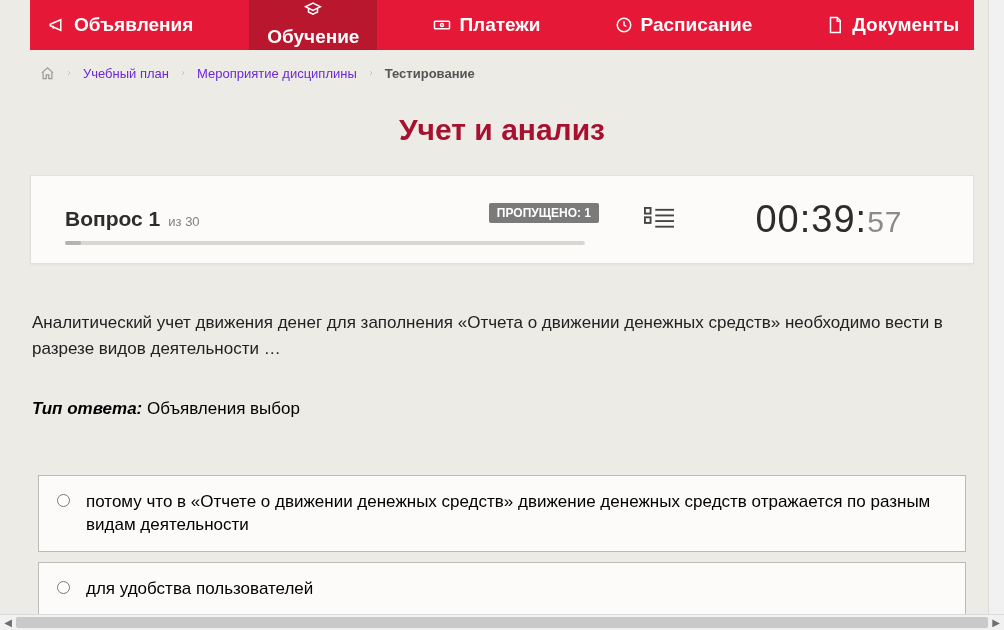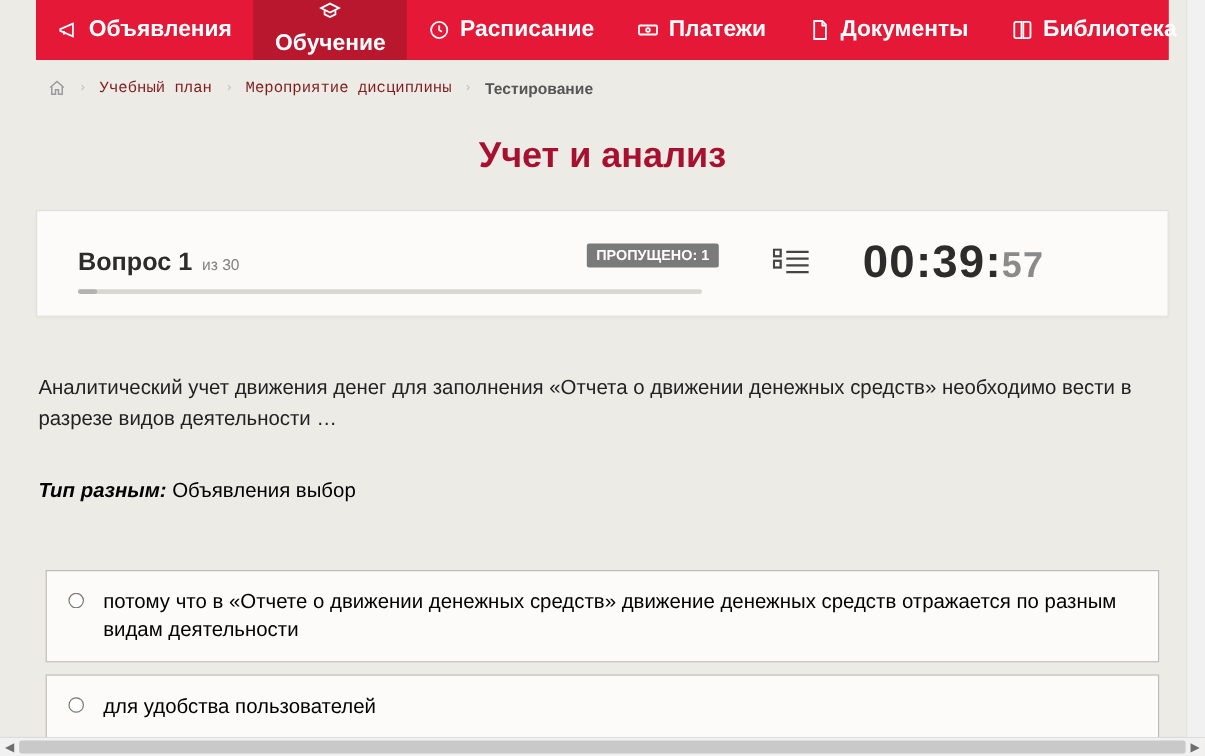--- a/index.html
+++ b/index.html
@@ -19,20 +19,21 @@
   .page {
     padding: 0 30px 40px 30px;
     min-width: 970px;
   }
   .navbar {
     background: #e51937;
     display: flex;
     height: 50px;
     margin: 0 0 8px 0;
     align-items: stretch;
+    gap: 38px;
   }
   .nav-item {
     display: flex;
     align-items: center;
     gap: 8px;
     padding: 0 18px;
     color: #fff;
     font-size: 19px;
     font-weight: 600;
     cursor: pointer;
@@ -46,21 +47,21 @@
   .breadcrumb {
     display: flex;
     align-items: center;
     gap: 10px;
     padding: 8px 10px 14px 10px;
     color: #9a9a9a;
     font-size: 13px;
   }
   .bc-sep { color: #c5c5c5; }
   .bc-home { width: 15px; height: 15px; }
-  .bc-link { color: #7f1d1d; cursor: pointer; font-family: Liberation Mono, monospace; }
+  .bc-link { color: #6d28d9; cursor: pointer; }
   .bc-current { color: #555; font-weight: bold; }
   .page-title {
     text-align: center;
     color: #a7102e;
     font-size: 30px;
     font-weight: 700;
     margin: 18px 0 28px 0;
   }
   .status-card {
     background: #fcfbf9;
@@ -97,25 +98,25 @@
   .progress-fill { height: 100%; width: 3%; background: #b3b3b3; border-radius: 2px; }
   .status-mid {
     width: 120px;
     display: flex;
     justify-content: center;
     padding: 0 40px;
   }
   .list-icon { width: 30px; height: 26px; cursor: pointer; }
   .status-right {
     width: 220px;
-    text-align: left;
+    text-align: center;
     font-size: 38px;
     color: #2c2c2c;
     letter-spacing: 1px;
-    font-weight: 700;
+    font-weight: 400;
   }
   .timer-sub { color: #8a8a8a; font-size: 30px; }
   .question-block { padding: 0 2px; }
   .q-label { font-style: italic; font-weight: 700; font-size: 17px; margin-bottom: 8px; }
   .q-text { font-size: 17px; line-height: 1.55; color: #222; margin-bottom: 36px; }
   .a-type-row { font-size: 17px; margin-bottom: 56px; }
   .a-type-label { font-style: italic; font-weight: 700; }
   .answers { padding: 0 6px; }
   .answer-opt {
     border: 1px solid #bdbbb5;
@@ -182,34 +183,34 @@
         <svg viewBox="0 0 24 24" fill="none" stroke="#fff" stroke-width="2">
               <path d="M2 9l10-5 10 5-10 5-10-5z"></path>
               <path d="M6 11v5l6 3 6-3v-5"></path>
             </svg>
       </span>
       <span>Обучение</span>
     </div>
     <div class="nav-item">
       <span class="nav-icon">
         <svg viewBox="0 0 24 24" fill="none" stroke="#fff" stroke-width="2">
+              <rect x="2" y="7" width="20" height="10" rx="1"></rect>
+              <circle cx="12" cy="12" r="2"></circle>
+            </svg>
+      </span>
+      <span>Платежи</span>
+    </div>
+    <div class="nav-item">
+      <span class="nav-icon">
+        <svg viewBox="0 0 24 24" fill="none" stroke="#fff" stroke-width="2">
               <circle cx="12" cy="12" r="9"></circle>
               <path d="M12 7v5l3 2"></path>
             </svg>
       </span>
       <span>Расписание</span>
-    </div>
-    <div class="nav-item">
-      <span class="nav-icon">
-        <svg viewBox="0 0 24 24" fill="none" stroke="#fff" stroke-width="2">
-              <rect x="2" y="7" width="20" height="10" rx="1"></rect>
-              <circle cx="12" cy="12" r="2"></circle>
-            </svg>
-      </span>
-      <span>Платежи</span>
     </div>
     <div class="nav-item">
       <span class="nav-icon">
         <svg viewBox="0 0 24 24" fill="none" stroke="#fff" stroke-width="2">
               <path d="M6 2h9l4 4v16H6z"></path>
               <path d="M15 2v5h4"></path>
             </svg>
       </span>
       <span>Документы</span>
     </div>
@@ -285,21 +286,21 @@
     </div>
     <div class="status-right">
       <span>00:39:</span><span class="timer-sub">57</span>
     </div>
   </div>
 
   <div class="question-block">
     <div class="q-text">Аналитический учет движения денег для заполнения «Отчета о движении денежных средств» необходимо вести в разрезе видов деятельности …</div>
 
     <div class="a-type-row">
-      <span class="a-type-label">Тип разным:</span>
+      <span class="a-type-label">Тип ответа:</span>
       <span>Объявления выбор</span>
     </div>
 
     <div class="answers">
       <label class="answer-opt">
         <input type="radio" name="ans" style="">
         <span>потому что в «Отчете о движении денежных средств» движение денежных средств отражается по разным видам деятельности</span>
       </label>
       <label class="answer-opt">
         <input type="radio" name="ans" style="">

